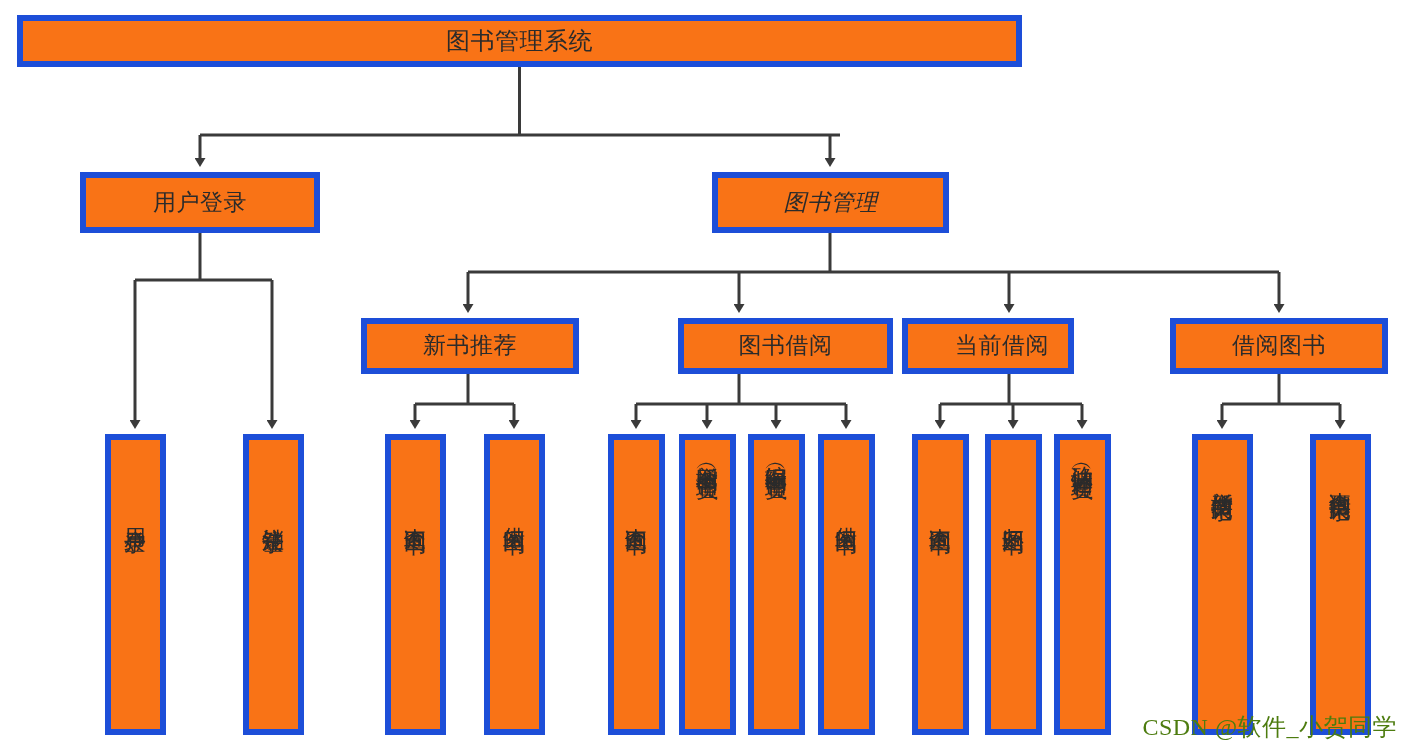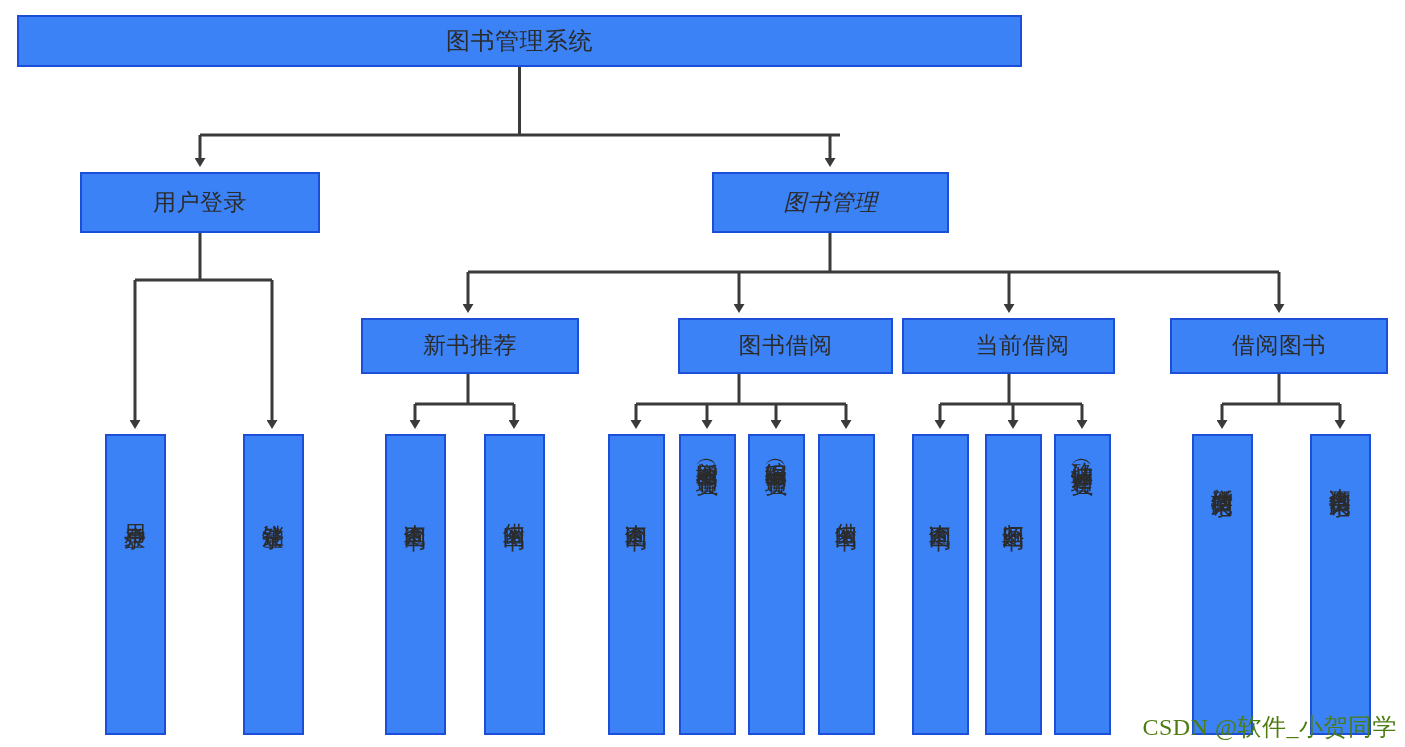--- a/index.html
+++ b/index.html
@@ -22,22 +22,22 @@
     position: absolute;
     left: 0;
     top: 0;
     width: 1405px;
     height: 747px;
     pointer-events: none;
   }
   .node {
     position: absolute;
     box-sizing: border-box;
-    background: #3b82f6;
-    border: 2px solid #1d4ed8;
+    background: #f97316;
+    border: 6px solid #1d4ed8;
     display: flex;
     align-items: center;
     justify-content: center;
     color: #2b2b2b;
   }
   .node .label {
     display: block;
     text-align: center;
     line-height: 1.12;
     letter-spacing: 0.5px;
@@ -140,21 +140,21 @@
   <div class="node horiz" style="left:712px; top:172px; width:237px; height:61px;font-style:italic;">
     <span class="label">图书管理</span>
   </div>
 
   <div class="node horiz" style="left:361px; top:318px; width:218px; height:56px;">
     <span class="label">新书推荐</span>
   </div>
   <div class="node horiz" style="left:632px; top:318px; width:215px; height:56px;margin-left:46px;">
     <span class="label">图书借阅</span>
   </div>
-  <div class="node horiz" style="left:902px; top:318px; width:213px; height:56px;padding-left:28px;">
+  <div class="node horiz" style="left:902px; top:318px; width:172px; height:56px;padding-left:28px;">
     <span class="label">当前借阅</span>
   </div>
   <div class="node horiz" style="left:1170px; top:318px; width:218px; height:56px;">
     <span class="label">借阅图书</span>
   </div>
 
   <div class="node vert" style="left:105px; top:434px; width:61px; height:301px; padding-top:70px;">
     <span class="label">用户登录</span>
   </div>
   <div class="node vert" style="left:243px; top:434px; width:61px; height:301px; padding-top:70px;">

